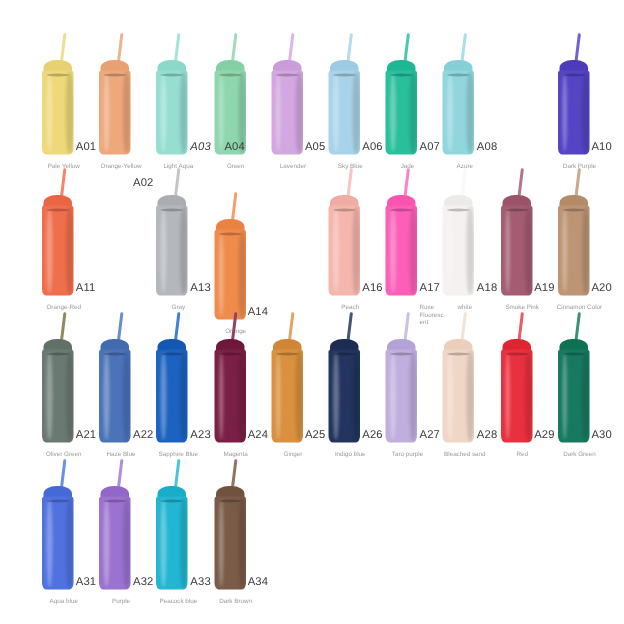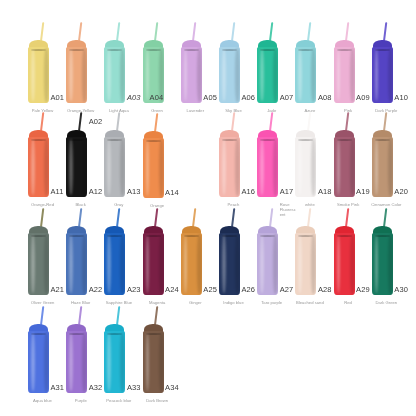--- a/index.html
+++ b/index.html
@@ -162,31 +162,20 @@
       <div class="straw" style="height: 19px; left: 11.5px; top: 0px; background: rgb(168, 224, 229);"></div>
       <div class="lid" style="width: 19px; height: 9px; left: 1px; top: 18px; background: rgb(133, 207, 214);"></div>
       <div class="body" style="width: 21px; height: 56px; left: 0px; top: 25px; background: rgb(144, 214, 220);">
         <div class="body-hl"></div>
         <div class="body-sh"></div>
       </div>
       <div class="neck" style="left: 3px; width: 15px; top: 27px;"></div>
       <div class="code" style="left: 22.5px; top: 72px;">A08</div>
       <div class="cname" style="left: -5.5px; top: 86px;">Azure</div>
     </div>
-    <div class="cell" style="left: 333.6px; top: 22px; width: 21px; height: 94px;">
-      <div class="straw" style="height: 19px; left: 11.5px; top: 0px; background: rgb(241, 191, 220);"></div>
-      <div class="lid" style="width: 19px; height: 9px; left: 1px; top: 18px; background: rgb(233, 166, 206);"></div>
-      <div class="body" style="width: 21px; height: 56px; left: 0px; top: 25px; background: rgb(237, 176, 212);">
-        <div class="body-hl"></div>
-        <div class="body-sh"></div>
-      </div>
-      <div class="neck" style="left: 3px; width: 15px; top: 27px;"></div>
-      <div class="code" style="left: 22.5px; top: 72px;">A09</div>
-      <div class="cname" style="left: -5.5px; top: 86px;">Pink</div>
-    </div>
     <div class="cell" style="left: 371.8px; top: 22px; width: 21px; height: 94px;">
       <div class="straw" style="height: 19px; left: 11.5px; top: 0px; background: rgb(113, 98, 210);"></div>
       <div class="lid" style="width: 19px; height: 9px; left: 1px; top: 18px; background: rgb(76, 60, 186);"></div>
       <div class="body" style="width: 21px; height: 56px; left: 0px; top: 25px; background: rgb(85, 68, 196);">
         <div class="body-hl"></div>
         <div class="body-sh"></div>
       </div>
       <div class="neck" style="left: 3px; width: 15px; top: 27px;"></div>
       <div class="code" style="left: 22.5px; top: 72px;">A10</div>
       <div class="cname" style="left: -5.5px; top: 86px;">Dark Purple</div>
@@ -195,43 +184,32 @@
       <div class="straw" style="height: 19px; left: 11.5px; top: 0px; background: rgb(243, 134, 106);"></div>
       <div class="lid" style="width: 19px; height: 9px; left: 1px; top: 18px; background: rgb(234, 101, 67);"></div>
       <div class="body" style="width: 21px; height: 60px; left: 0px; top: 25px; background: rgb(239, 111, 77);">
         <div class="body-hl"></div>
         <div class="body-sh"></div>
       </div>
       <div class="neck" style="left: 3px; width: 15px; top: 27px;"></div>
       <div class="code" style="left: 22.5px; top: 76px;">A11</div>
       <div class="cname" style="left: -5.5px; top: 90px;">Orange-Red</div>
     </div>
-    <div class="cell" style="left: 66.2px; top: 112px; width: 21px; height: 98px;">
-      <div class="straw" style="height: 19px; left: 11.5px; top: 0px; background: rgb(44, 44, 44);"></div>
-      <div class="lid" style="width: 19px; height: 9px; left: 1px; top: 18px; background: rgb(14, 14, 14);"></div>
-      <div class="body" style="width: 21px; height: 60px; left: 0px; top: 25px; background: rgb(21, 21, 21);">
-        <div class="body-hl"></div>
-        <div class="body-sh"></div>
-      </div>
-      <div class="neck" style="left: 3px; width: 15px; top: 27px;"></div>
-      <div class="code" style="left: 22.5px; top: 76px;">A12</div>
-      <div class="cname" style="left: -5.5px; top: 90px;">Black</div>
-    </div>
     <div class="cell" style="left: 104.4px; top: 112px; width: 21px; height: 98px;">
       <div class="straw" style="height: 19px; left: 11.5px; top: 0px; background: rgb(194, 197, 201);"></div>
       <div class="lid" style="width: 19px; height: 9px; left: 1px; top: 18px; background: rgb(170, 173, 178);"></div>
       <div class="body" style="width: 21px; height: 60px; left: 0px; top: 25px; background: rgb(180, 183, 187);">
         <div class="body-hl"></div>
         <div class="body-sh"></div>
       </div>
       <div class="neck" style="left: 3px; width: 15px; top: 27px;"></div>
       <div class="code" style="left: 22.5px; top: 76px;">A13</div>
       <div class="cname" style="left: -5.5px; top: 90px;">Gray</div>
     </div>
-    <div class="cell" style="left: 142.6px; top: 113px; width: 24px; height: 98px;">
+    <div class="cell" style="left: 142.6px; top: 128px; width: 24px; height: 98px;">
       <div class="straw" style="height: 19px; left: 11.5px; top: 0px; background: rgb(243, 159, 106);"></div>
       <div class="lid" style="width: 19px; height: 9px; left: 1px; top: 18px; background: rgb(234, 131, 65);"></div>
       <div class="body" style="width: 21px; height: 60px; left: 0px; top: 25px; background: rgb(239, 140, 76);">
         <div class="body-hl"></div>
         <div class="body-sh"></div>
       </div>
       <div class="neck" style="left: 3px; width: 15px; top: 27px;"></div>
       <div class="code" style="left: 22.5px; top: 76px;">A14</div>
       <div class="cname" style="left: -5.5px; top: 90px;">Orange</div>
     </div>

